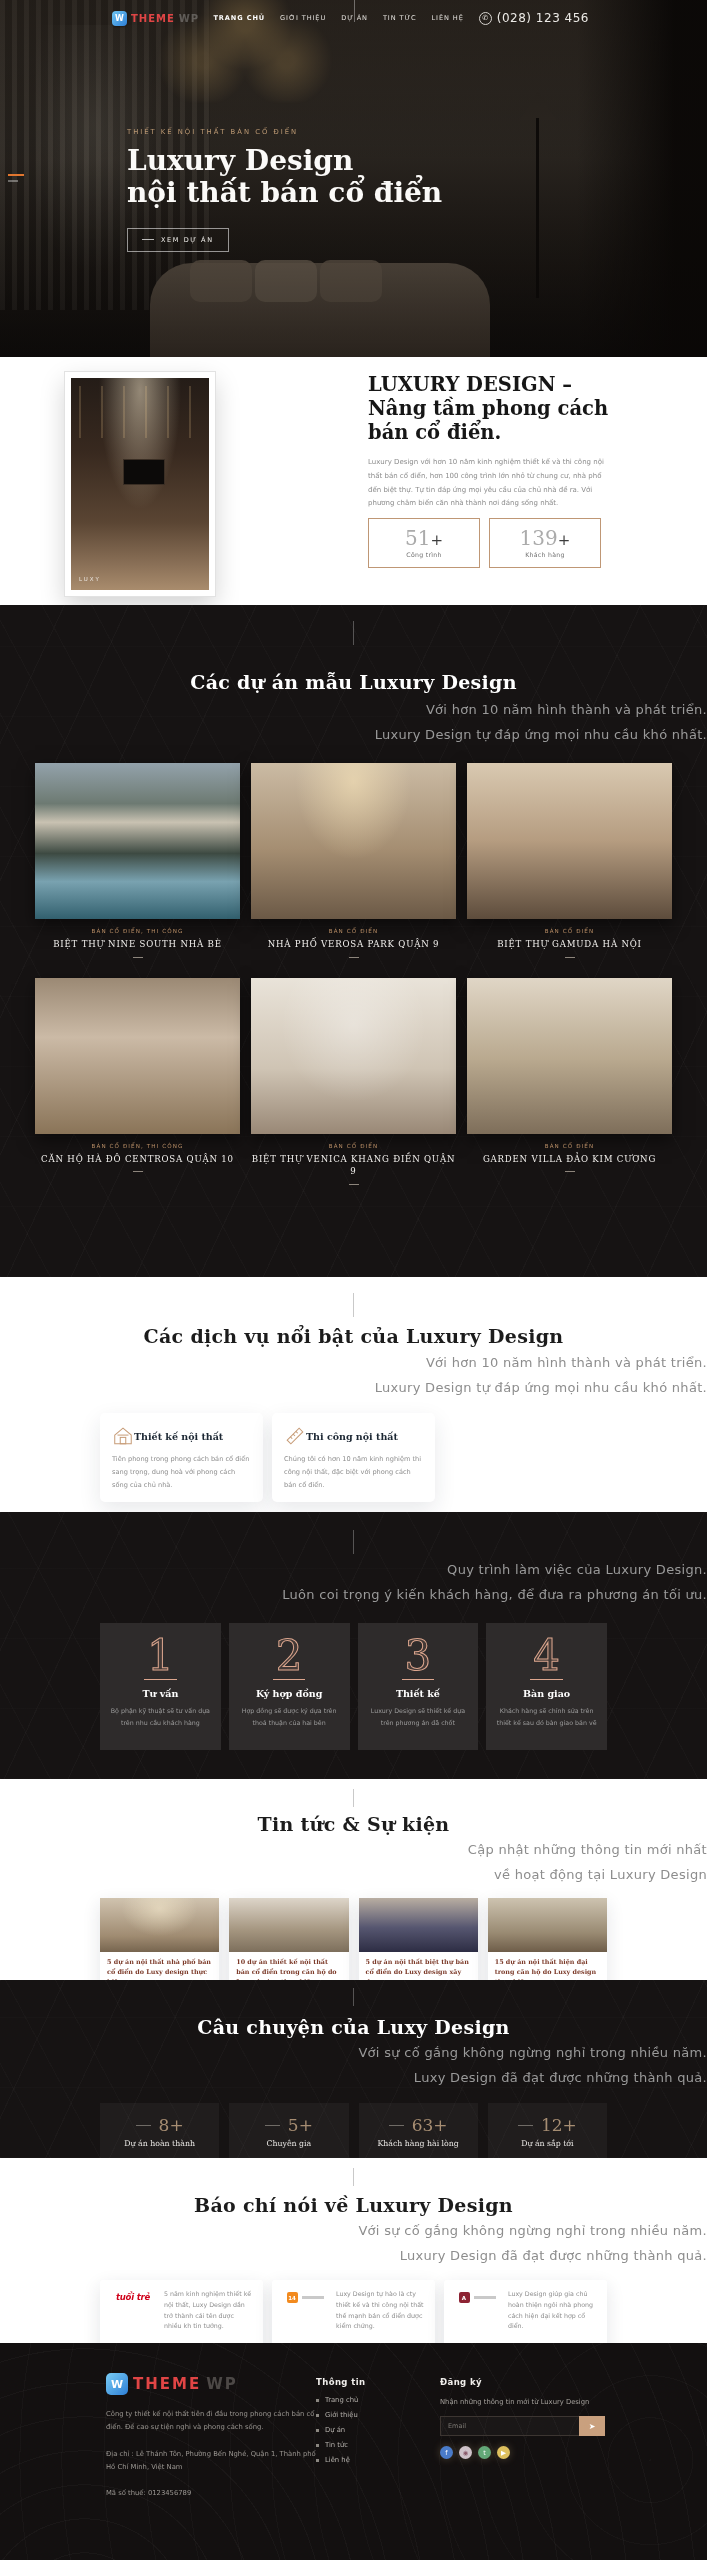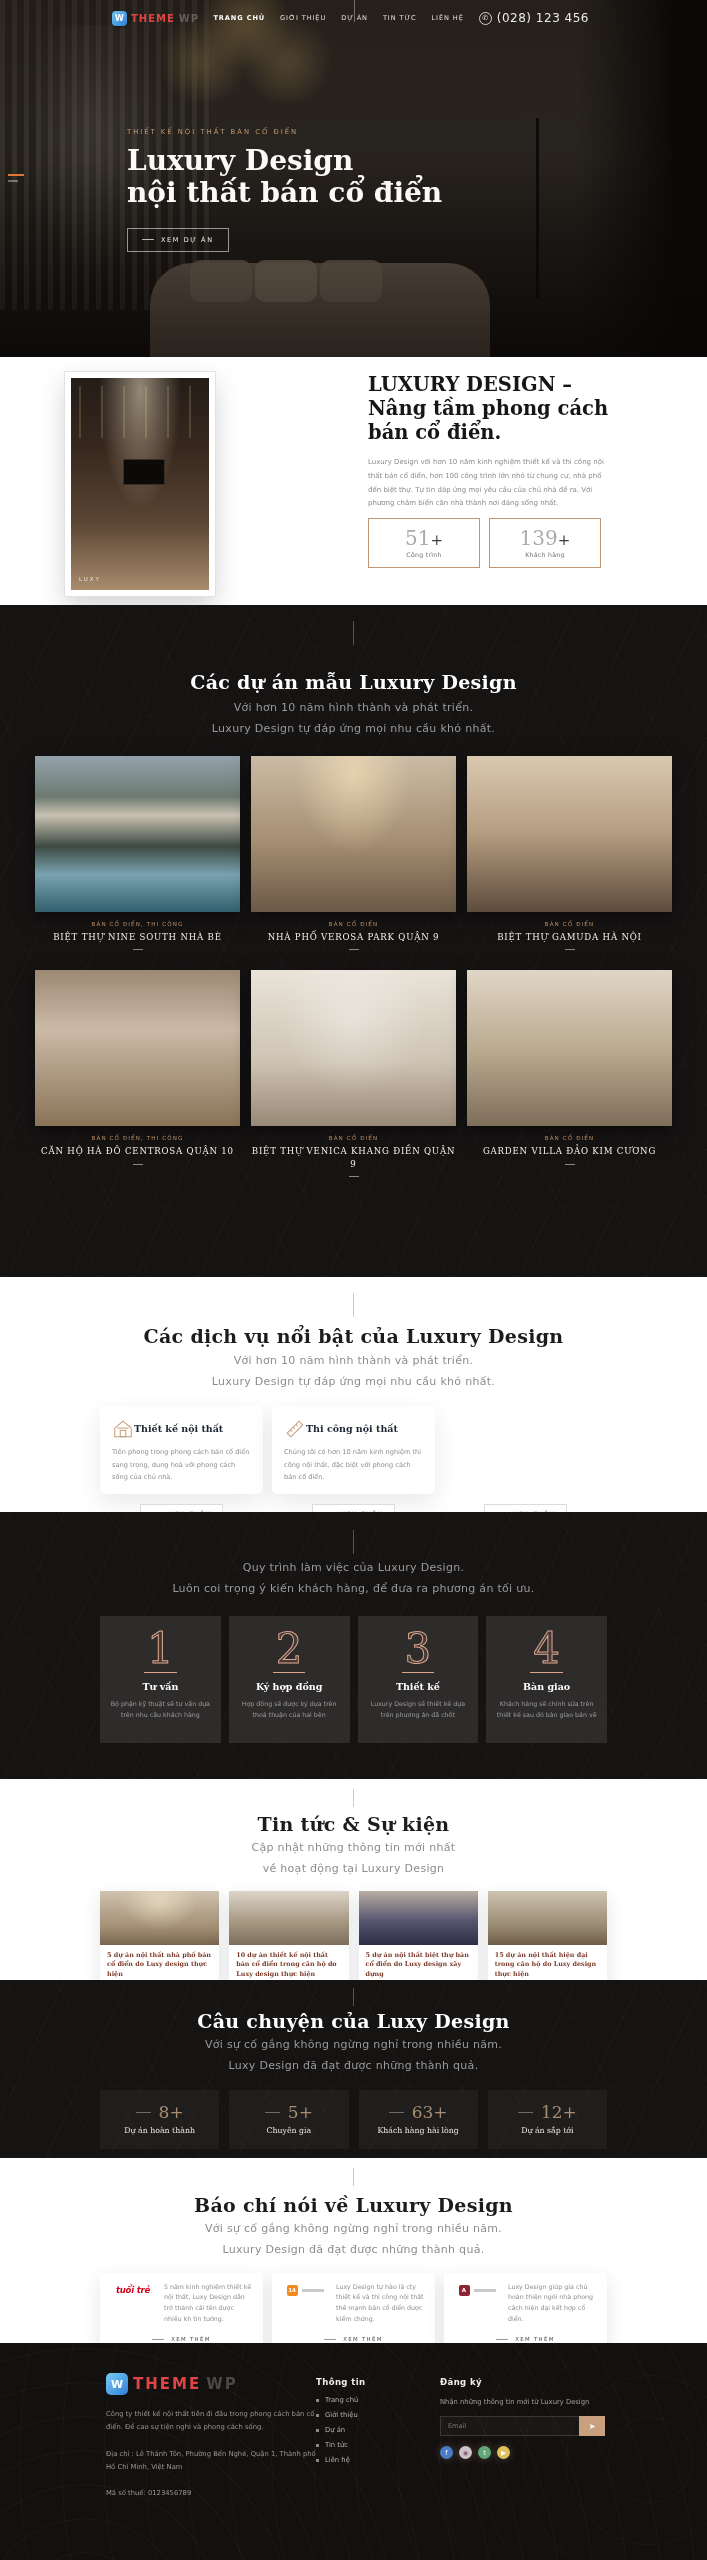--- a/index.html
+++ b/index.html
@@ -8,21 +8,21 @@
 .serif{font-family:"DejaVu Serif","Liberation Serif",serif}
 .sec{position:relative;overflow:hidden}
 .dark{background-color:#161313;background-image:
  repeating-linear-gradient(115deg,rgba(255,255,255,.028) 0 1px,transparent 1px 58px),
  repeating-linear-gradient(62deg,rgba(255,255,255,.02) 0 1px,transparent 1px 44px),
  repeating-linear-gradient(0deg,rgba(255,255,255,.012) 0 1px,transparent 1px 70px)}
 .vline{width:1px;height:24px;margin:0 auto;background:#c9c9c9}
 .dark .vline{background:rgba(255,255,255,.28)}
 .h-sec{font-family:"DejaVu Serif","Liberation Serif",serif;font-weight:bold;font-size:19px;color:#1c1c1c;text-align:center;letter-spacing:.3px}
 .dark .h-sec{color:#fff}
-.sub{font-size:11px;color:#8d8d8d;text-align:center;line-height:1.9;letter-spacing:.3px}
+.sub{font-size:13px;color:#8d8d8d;text-align:right;line-height:1.9;letter-spacing:.3px}
 .dark .sub{color:#9a9a9a}
 .dsh{display:inline-block;width:12px;height:1px;background:#9a9a9a}
 .btn-outline{display:inline-flex;align-items:center;justify-content:center;gap:6px;border:1px solid #dcdcdc;background:#fff;padding:5px 10px;font-size:6px;letter-spacing:1.3px;color:#4f4f4f;cursor:pointer;font-family:inherit}
 .link-more{display:inline-flex;align-items:center;gap:7px;font-size:6.5px;letter-spacing:1.3px;color:#4a4a4a;cursor:pointer;background:none;border:none;font-family:inherit}
 
 .header{position:absolute;top:0;left:0;right:0;height:36px;display:flex;align-items:center;z-index:5;padding:0 118px 0 112px}
 .logo{display:flex;align-items:center;gap:4px;cursor:pointer}
 .logo-cube{width:15px;height:15px;border-radius:4px;background:linear-gradient(135deg,#6fc6f2,#2e7fd6);color:#fff;font-size:8px;font-weight:bold;display:flex;align-items:center;justify-content:center;box-shadow:0 1px 2px rgba(0,0,0,.4)}
 .logo-txt{font-size:10px;font-weight:bold;letter-spacing:1px;color:#e04545}
 .logo-suf{font-size:10px;font-weight:bold;letter-spacing:1px;color:rgba(255,255,255,.25)}
@@ -400,21 +400,21 @@
         <div class="news-desc">Phong cách nội thất hiện đại vẫn đang được các gia đình trẻ lựa chọn</div>
 
       </div>
     </div>
   </div>
 </div>
 
 <div class="sec dark story">
   <div class="inner">
     <div class="vline" style="height:18px"></div>
-    <div class="h-sec" style="margin-top:4px">Câu chuyện của Luxy Design</div>
+    <div class="h-sec" style="margin-top:10px">Câu chuyện của Luxy Design</div>
     <div class="sub" style="margin-top:3px">Với sự cố gắng không ngừng nghỉ trong nhiều năm.</div>
     <div class="sub">Luxy Design đã đạt được những thành quả.</div>
     <div class="story-grid">
       <div class="story-box">
         <div class="story-numrow">
             <span class="st-dash"></span>
             <span class="story-num"><span>8</span><span>+</span></span>
           </div>
         <div class="story-lbl">Dự án hoàn thành</div>
       </div>

